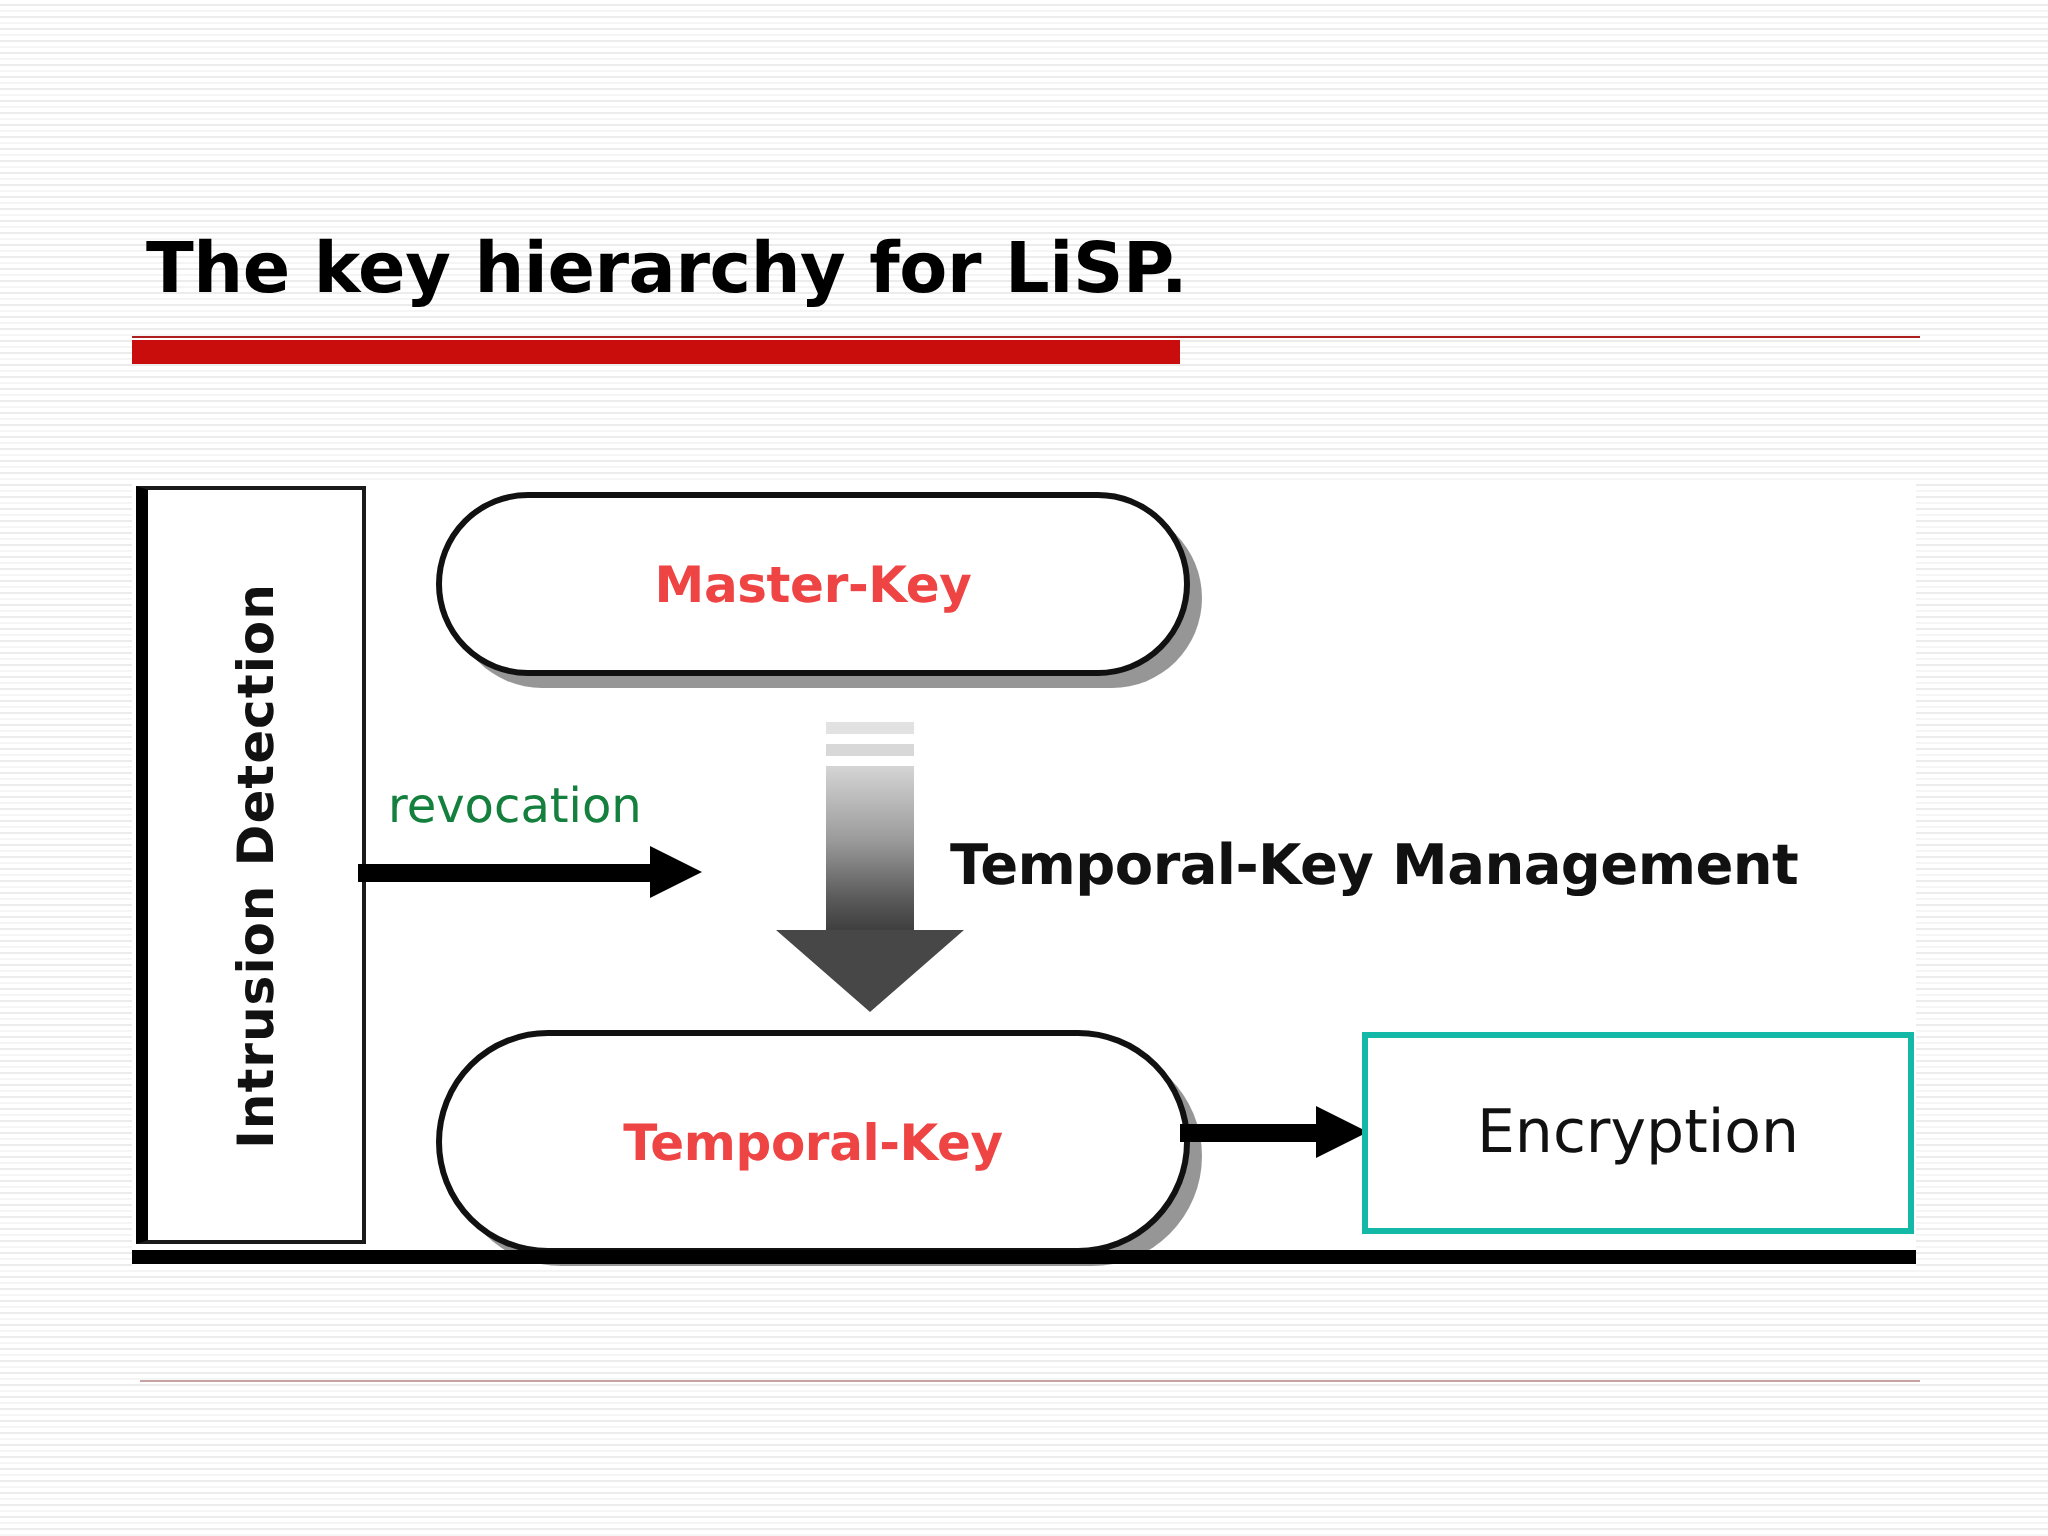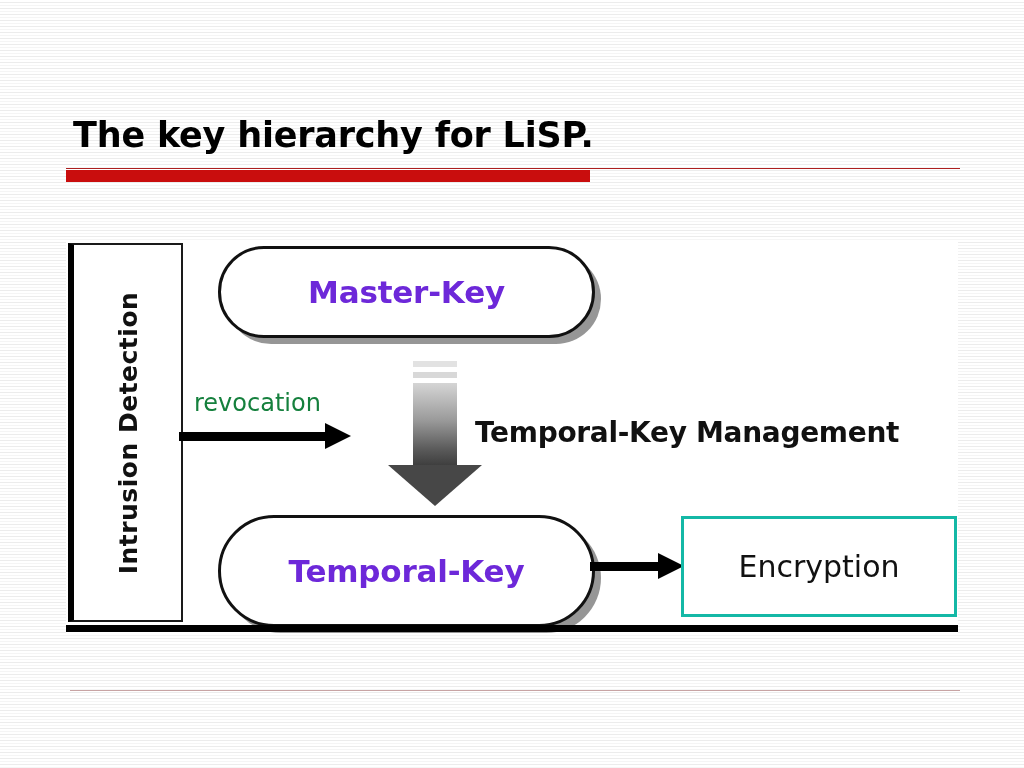--- a/index.html
+++ b/index.html
@@ -129,23 +129,23 @@
     border: 3px solid #111111;
     border-radius: 999px;
     box-sizing: border-box;
     display: flex;
     align-items: center;
     justify-content: center;
     box-shadow: 7px 7px 0px -1px rgba(120,120,120,0.78);
   }
   .pill-node .node-label {
     font-family: "DejaVu Sans", "Liberation Sans", sans-serif;
-    font-size: 31px;
+    font-size: 25px;
     font-weight: bold;
-    color: #6d28d9;
+    color: #ef4444;
     letter-spacing: -0.2px;
     white-space: nowrap;
   }
 
   #master-key-node {
     left: 152px;
     top: 6px;
     width: 377px;
     height: 92px;
   }

